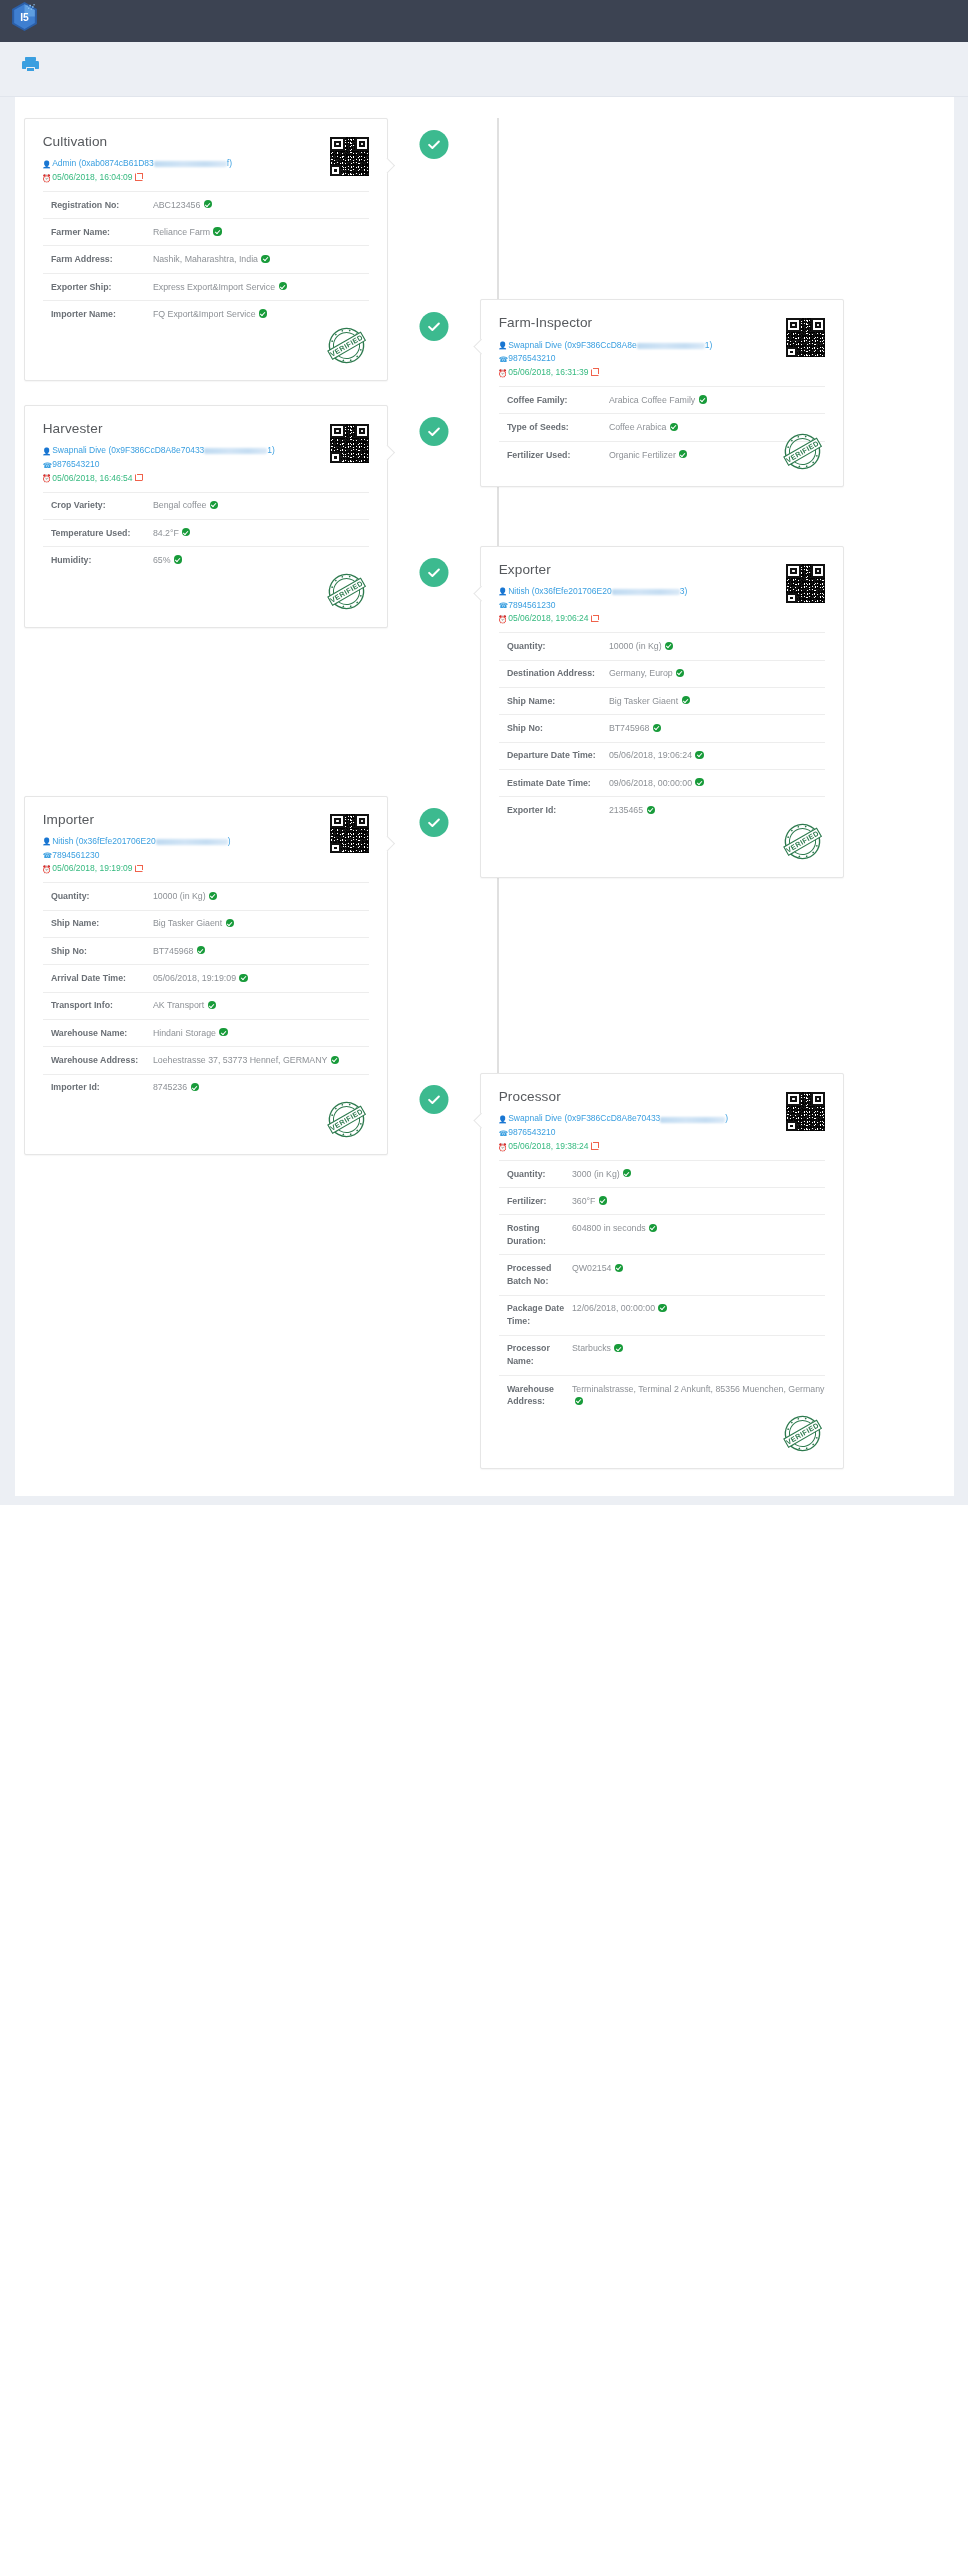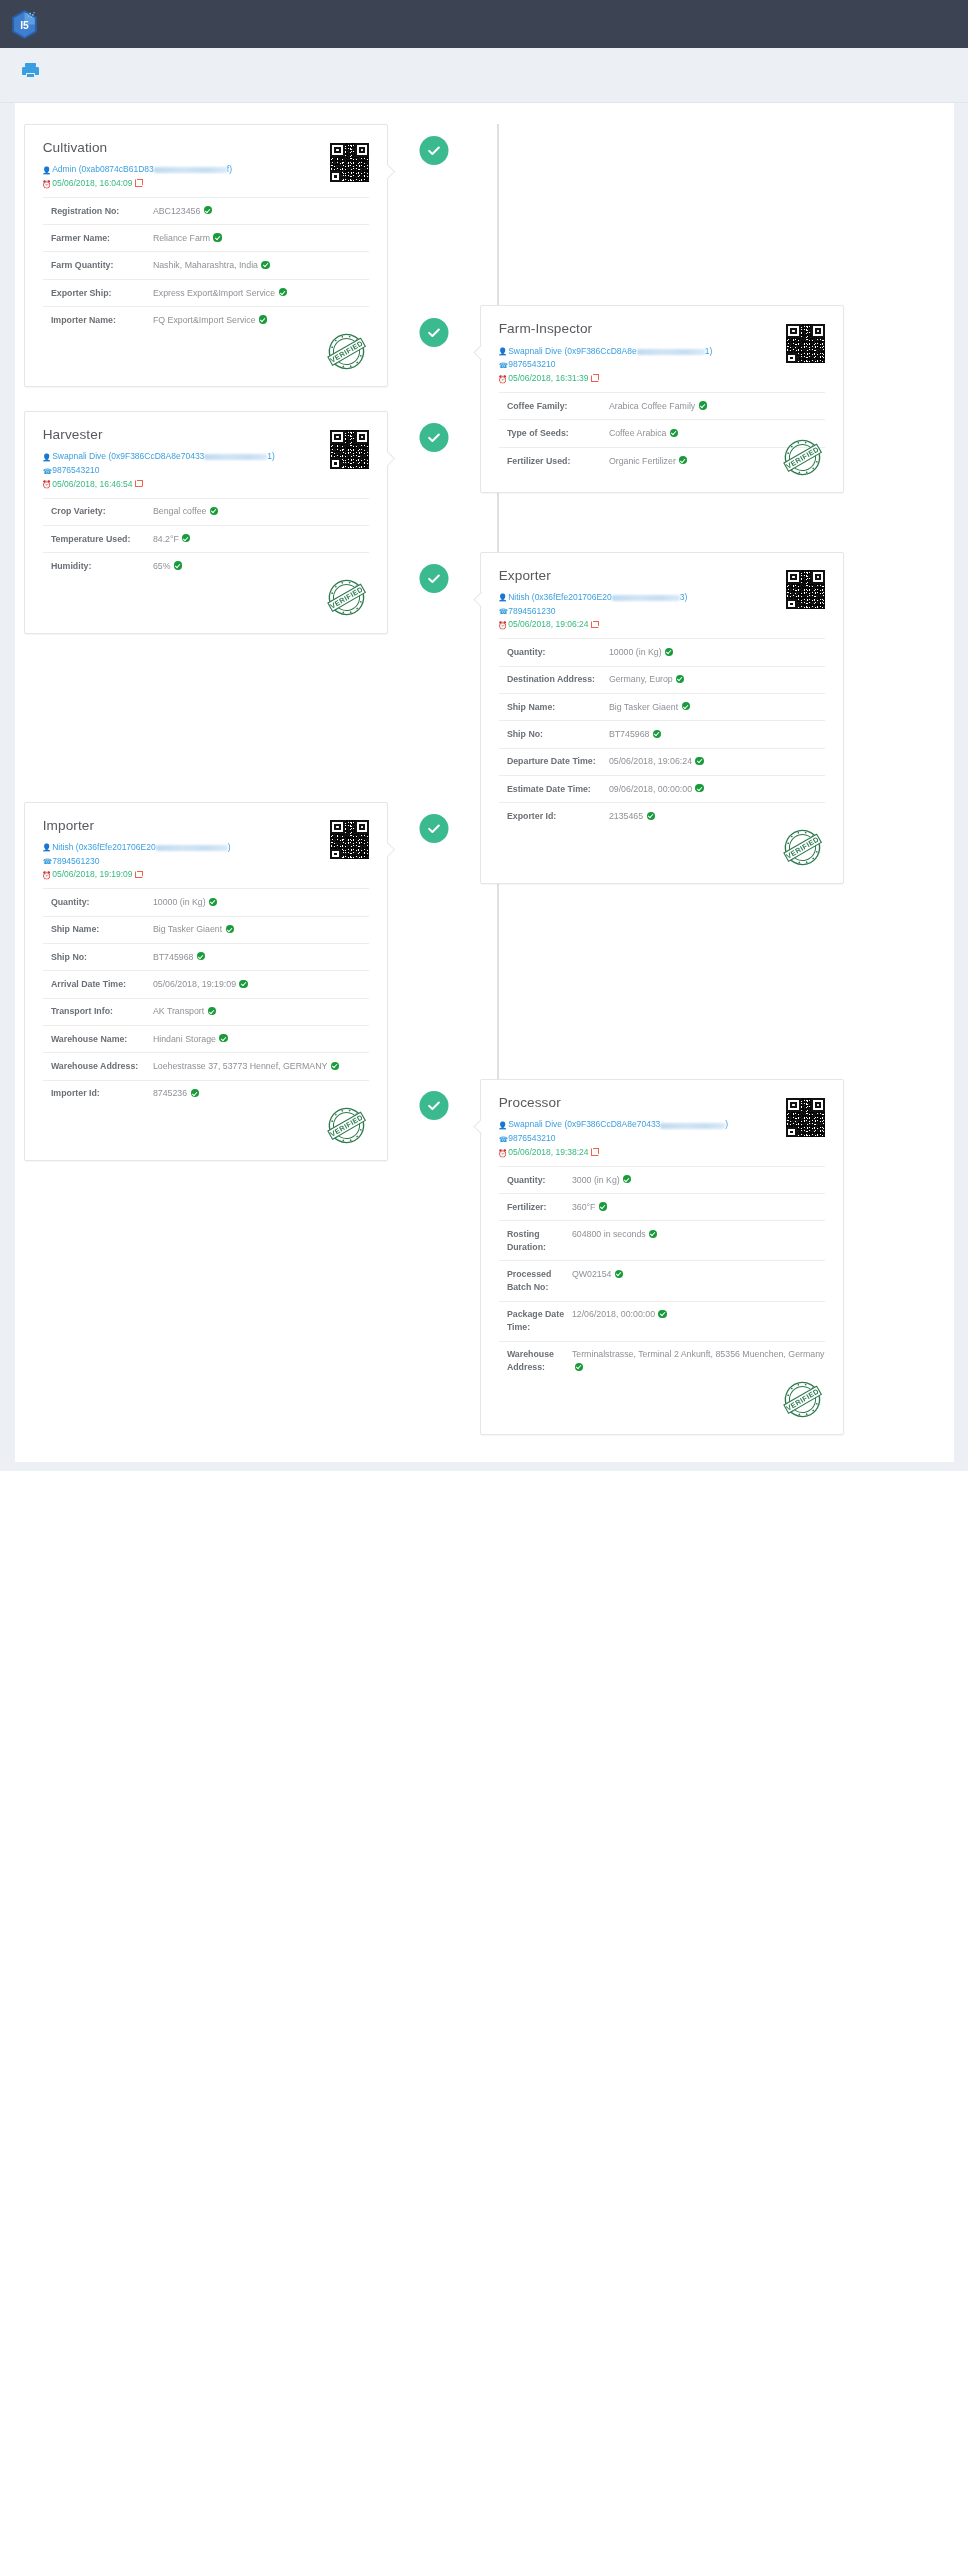--- a/index.html
+++ b/index.html
@@ -7,24 +7,24 @@
   body {
     width:969px;
     font-family:"Liberation Sans", sans-serif;
     background:#ffffff;
     color:#55595c;
     -webkit-font-smoothing:antialiased;
   }
 
   
   .navbar{
-    height:48px;
+    height:42px;
     background:#3c4352;
     display:flex;
-    align-items:center;
+    align-items:flex-start;
     padding:0 8.2px;
   }
   .brand-logo{
     width:33px;height:33px;flex:0 0 33px;
     position:relative;
     display:block;
   }
   .brand-title{
     color:#ffffff;
     font-size:15px;
@@ -346,21 +346,21 @@
     <div class="ev-rows">
                 <div class="ev-row">
         <div class="ev-key">Registration No:</div>
         <div class="ev-val">ABC123456<span class="chk"></span></div>
       </div>
                 <div class="ev-row">
         <div class="ev-key">Farmer Name:</div>
         <div class="ev-val">Reliance Farm<span class="chk"></span></div>
       </div>
                 <div class="ev-row">
-        <div class="ev-key">Farm Quantity:</div>
+        <div class="ev-key">Farm Address:</div>
         <div class="ev-val">Nashik, Maharashtra, India<span class="chk"></span></div>
       </div>
                 <div class="ev-row">
         <div class="ev-key">Exporter Ship:</div>
         <div class="ev-val">Express Export&amp;Import Service<span class="chk"></span></div>
       </div>
                 <div class="ev-row">
         <div class="ev-key">Importer Name:</div>
         <div class="ev-val">FQ Export&amp;Import Service<span class="chk"></span></div>
       </div>
@@ -698,20 +698,24 @@
       </div>
                 <div class="ev-row">
         <div class="ev-key">Processed Batch No:</div>
         <div class="ev-val">QW02154<span class="chk"></span></div>
       </div>
                 <div class="ev-row">
         <div class="ev-key">Package Date Time:</div>
         <div class="ev-val">12/06/2018, 00:00:00<span class="chk"></span></div>
       </div>
                 <div class="ev-row">
+        <div class="ev-key">Processor Name:</div>
+        <div class="ev-val">Starbucks<span class="chk"></span></div>
+      </div>
+                <div class="ev-row">
         <div class="ev-key">Warehouse Address:</div>
         <div class="ev-val">Terminalstrasse, Terminal 2 Ankunft, 85356 Muenchen, Germany<span class="chk"></span></div>
       </div>
               </div>
     <div class="stamp">
                 <svg viewBox="0 0 100 100" aria-hidden="true">
   <circle cx="50" cy="50" r="38" fill="none" stroke="#2d7a4e" stroke-width="3"></circle>
   <circle cx="50" cy="50" r="29" fill="none" stroke="#2d7a4e" stroke-width="2.2"></circle>
   <g fill="#2d7a4e">
     <circle cx="50" cy="16" r="1.9"></circle>

